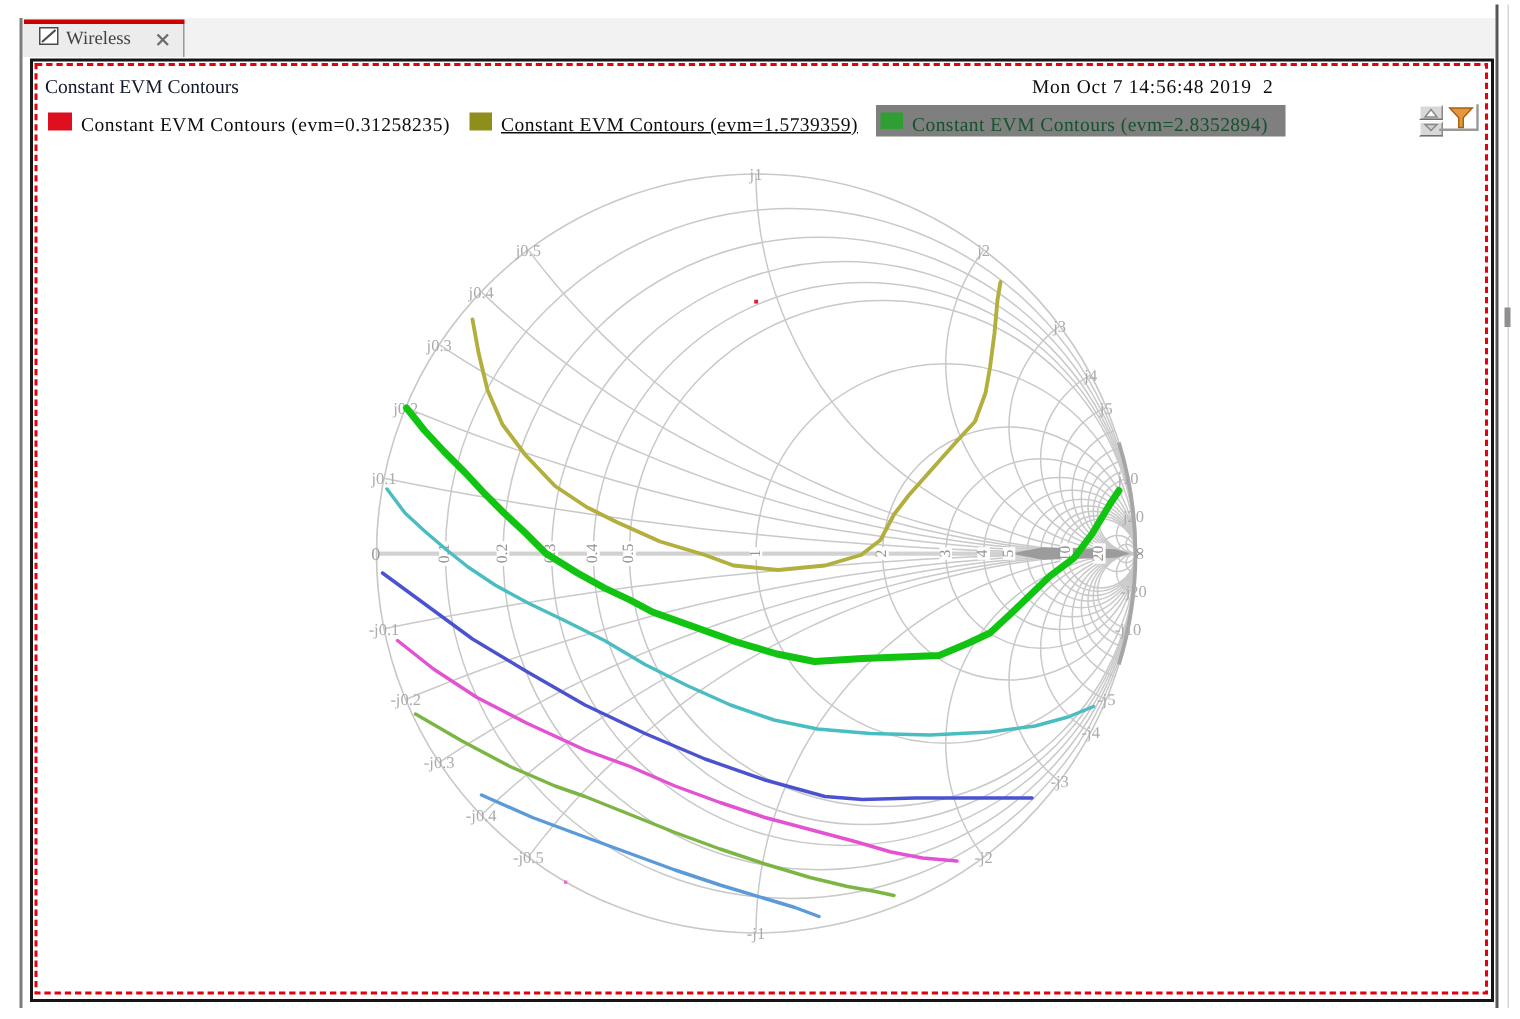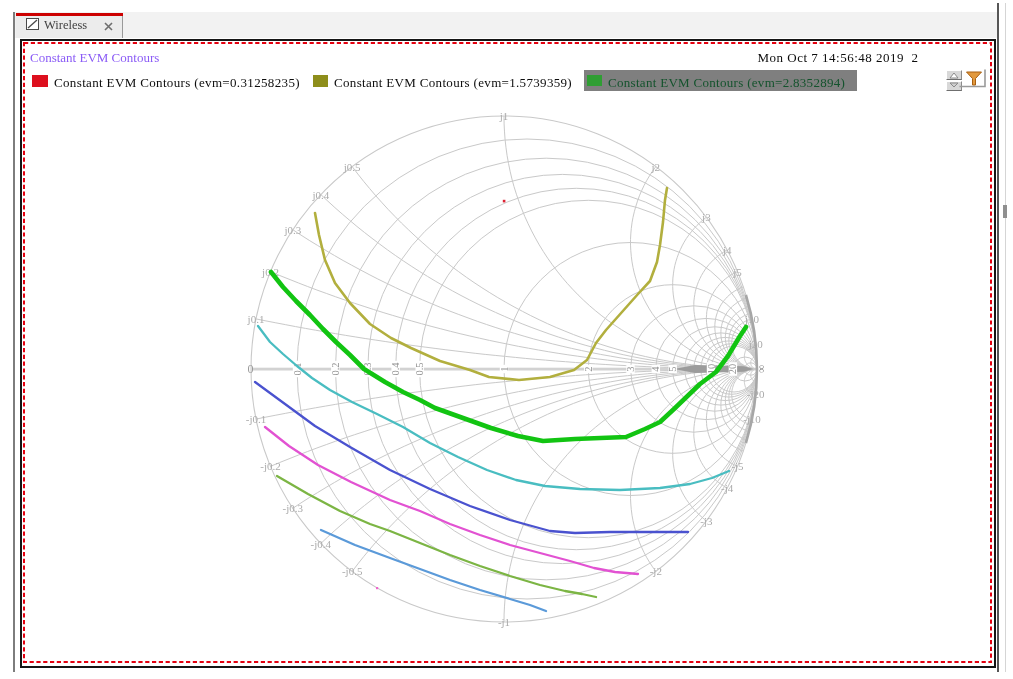--- a/index.html
+++ b/index.html
@@ -20,28 +20,28 @@
 <svg class="abs" style="left:103px;top:21px;" width="11" height="11">
     <path d="M2,2L9,9M9,2L2,9" stroke="#6e6e6e" stroke-width="1.6"></path>
   </svg>
 
 <div class="abs" style="left:20px;top:39px;width:976px;height:629px;background:#ffffff;border:2px solid #151515;"></div>
 
 <svg class="abs" style="left:0;top:0;" width="1013" height="679">
     <rect x="24" y="43" width="967" height="619" fill="none" stroke="#e3000f" stroke-width="2" stroke-dasharray="4.2,2.6"></rect>
   </svg>
 
-<div class="abs" style="left:30px;top:50px;font-size:13px;color:#8b5cf6;">Constant EVM Contours</div>
+<div class="abs" style="left:30px;top:50px;font-size:13px;color:#0f172a;">Constant EVM Contours</div>
 
-<div class="abs" style="left:688px;top:50px;width:300px;text-align:center;font-size:13px;letter-spacing:0.5px;color:#0d0d0d;white-space:pre;">Mon Oct 7 14:56:48 2019  2</div>
+<div class="abs" style="left:688px;top:50px;width:300px;text-align:left;font-size:13px;letter-spacing:0.5px;color:#0d0d0d;white-space:pre;">Mon Oct 7 14:56:48 2019  2</div>
 
 <div class="abs" style="left:32px;top:75px;width:16px;height:12px;background:#dd0f1e;"></div>
 <div class="abs" style="left:54px;top:74.5px;font-size:13px;letter-spacing:0.35px;color:#0d0d0d;">Constant EVM Contours (evm=0.31258235)</div>
 <div class="abs" style="left:313px;top:75px;width:15px;height:12px;background:#8e8e1b;"></div>
-<div class="abs" style="left:334px;top:74.5px;font-size:13px;letter-spacing:0.32px;color:#0d0d0d;">Constant EVM Contours (evm=1.5739359)</div>
+<div class="abs" style="left:334px;top:74.5px;font-size:13px;letter-spacing:0.32px;color:#0d0d0d;text-decoration:underline;">Constant EVM Contours (evm=1.5739359)</div>
 <div class="abs" style="left:584px;top:70px;width:273px;height:21px;background:#7f7f7f;"></div>
 <div class="abs" style="left:587px;top:75px;width:15px;height:11px;background:#2f9e33;"></div>
 <div class="abs" style="left:608px;top:74.5px;font-size:13px;letter-spacing:0.3px;color:#14532d;">Constant EVM Contours (evm=2.8352894)</div>
 
 <div class="abs" style="left:946px;top:69.5px;width:16px;height:10px;background:#d8d8d8;border-top:1px solid #ffffff;border-left:1px solid #ffffff;border-right:1px solid #8a8a8a;border-bottom:1px solid #6f6f6f;"></div>
 <div class="abs" style="left:946px;top:80.5px;width:16px;height:10px;background:#d8d8d8;border-top:1px solid #ffffff;border-left:1px solid #ffffff;border-right:1px solid #8a8a8a;border-bottom:1px solid #6f6f6f;"></div>
 <svg class="abs" style="left:946px;top:69.5px;" width="17" height="22">
 <path d="M8,3 L12,8 L4,8 Z" fill="#ffffff" stroke="#8a8a8a" stroke-width="1"></path>
 <path d="M8,17 L12,13 L4,13 Z" fill="#cfcfcf" stroke="#8a8a8a" stroke-width="1"></path>
 </svg>

